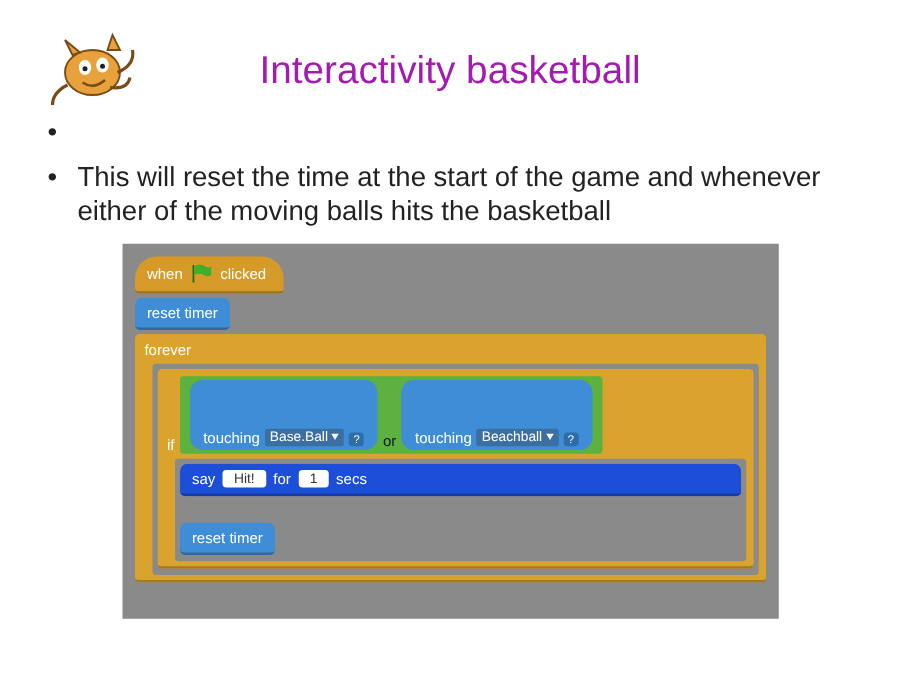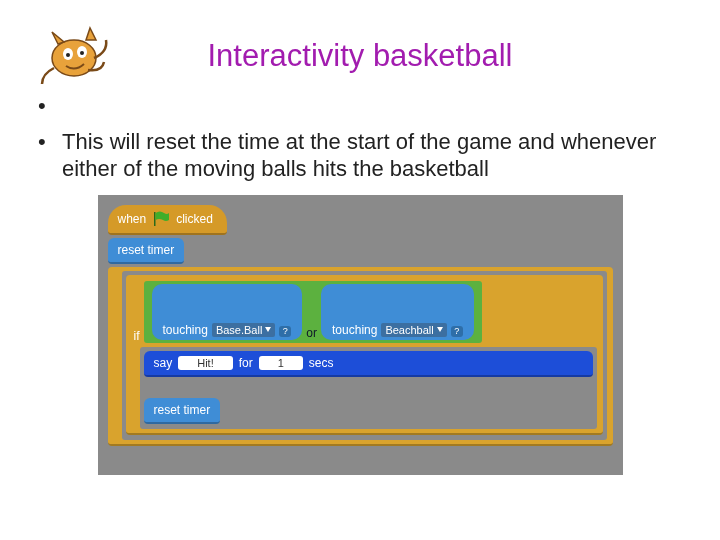--- a/index.html
+++ b/index.html
@@ -61,21 +61,21 @@
     display: inline-flex; align-items: center; gap: 6px;
   }
   .flag-icon { display: inline-block; width: 18px; height: 16px; }
   .sense { background: #3f8dd6; }
   .sense.round { border-radius: 10px; padding: 3px 11px; }
   .looks { background: #1d4ed8; }
   .operators { background: #5cb13f; border-radius: 3px; padding: 3px 8px; }
   .inner-box {
     background: #fff; color: #333;
     font-size: 11px;
-    padding: 1px 19px;
+    padding: 1px 9px;
     border-radius: 3px;
     display: inline-block;
     margin: 0 2px;
   }
   .dd {
     background: #3c6fa1; color: #fff;
     font-size: 11px; padding: 1px 4px;
     display: inline-flex; align-items: center; gap: 3px;
     border-radius: 2px;
     margin-top: 36px;
@@ -153,20 +153,21 @@
       </svg>
       <span>clicked</span>
     </div>
     <br>
 
     <div class="block sense">
       <span>reset timer</span>
     </div>
 
     <div class="forever-wrap">
+      <div class="wrap-label">forever</div>
       <div class="wrap-body">
 
         <div class="if-wrap">
           <div class="wrap-label row">
             <span>if</span>
             <span class="operators row" style="border-radius:3px;">
               <span class="sense round row">
                 <span>touching</span>
                 <span class="dd">
                   <span>Base.Ball</span>

